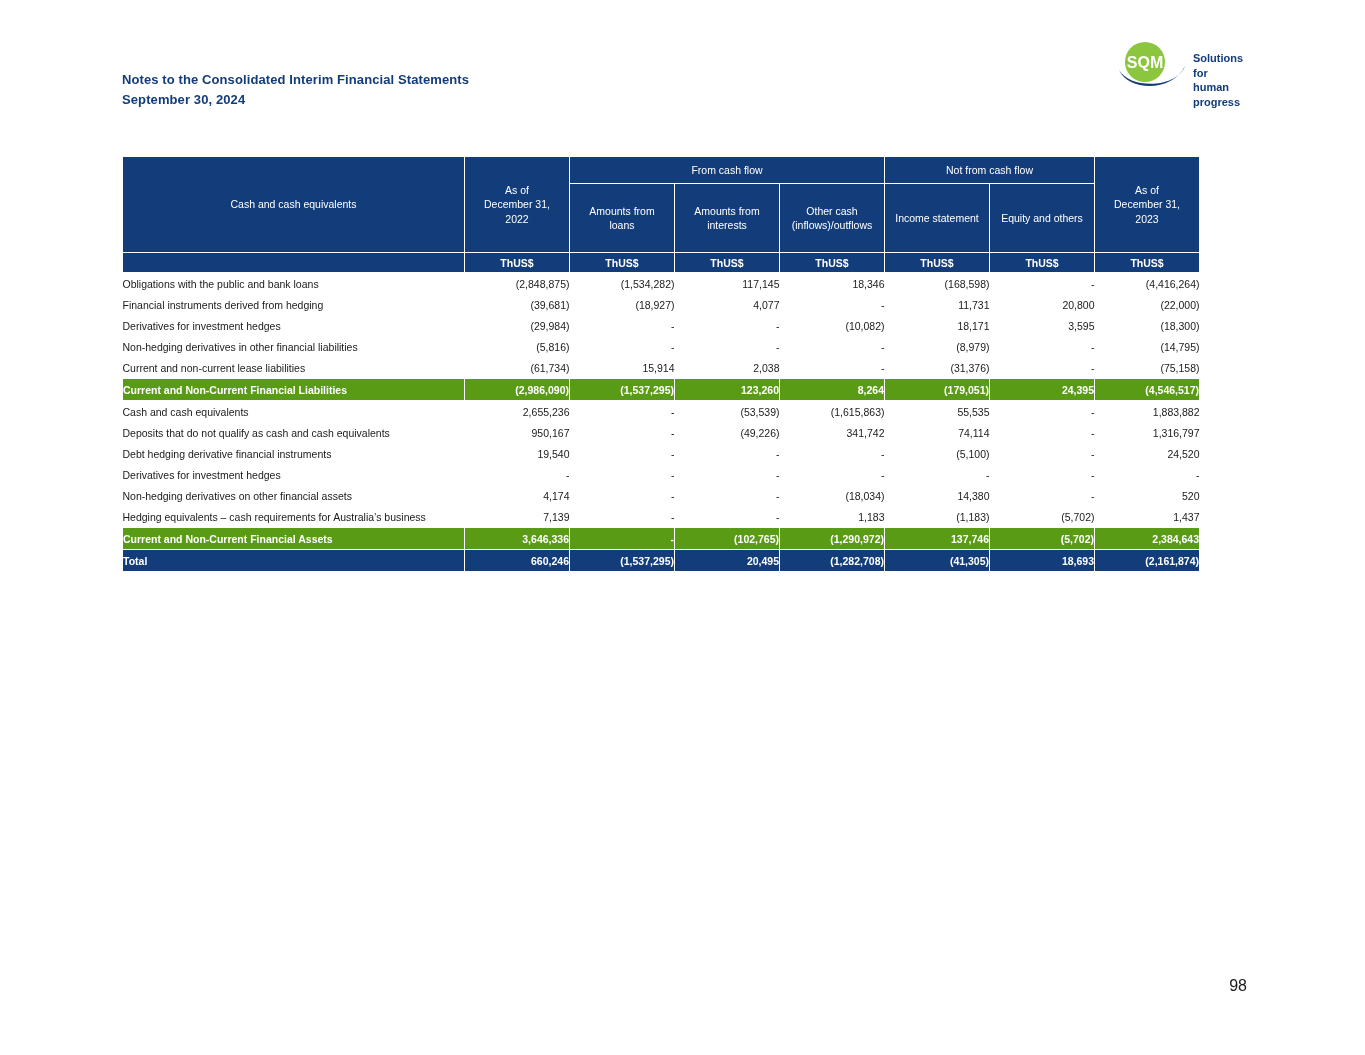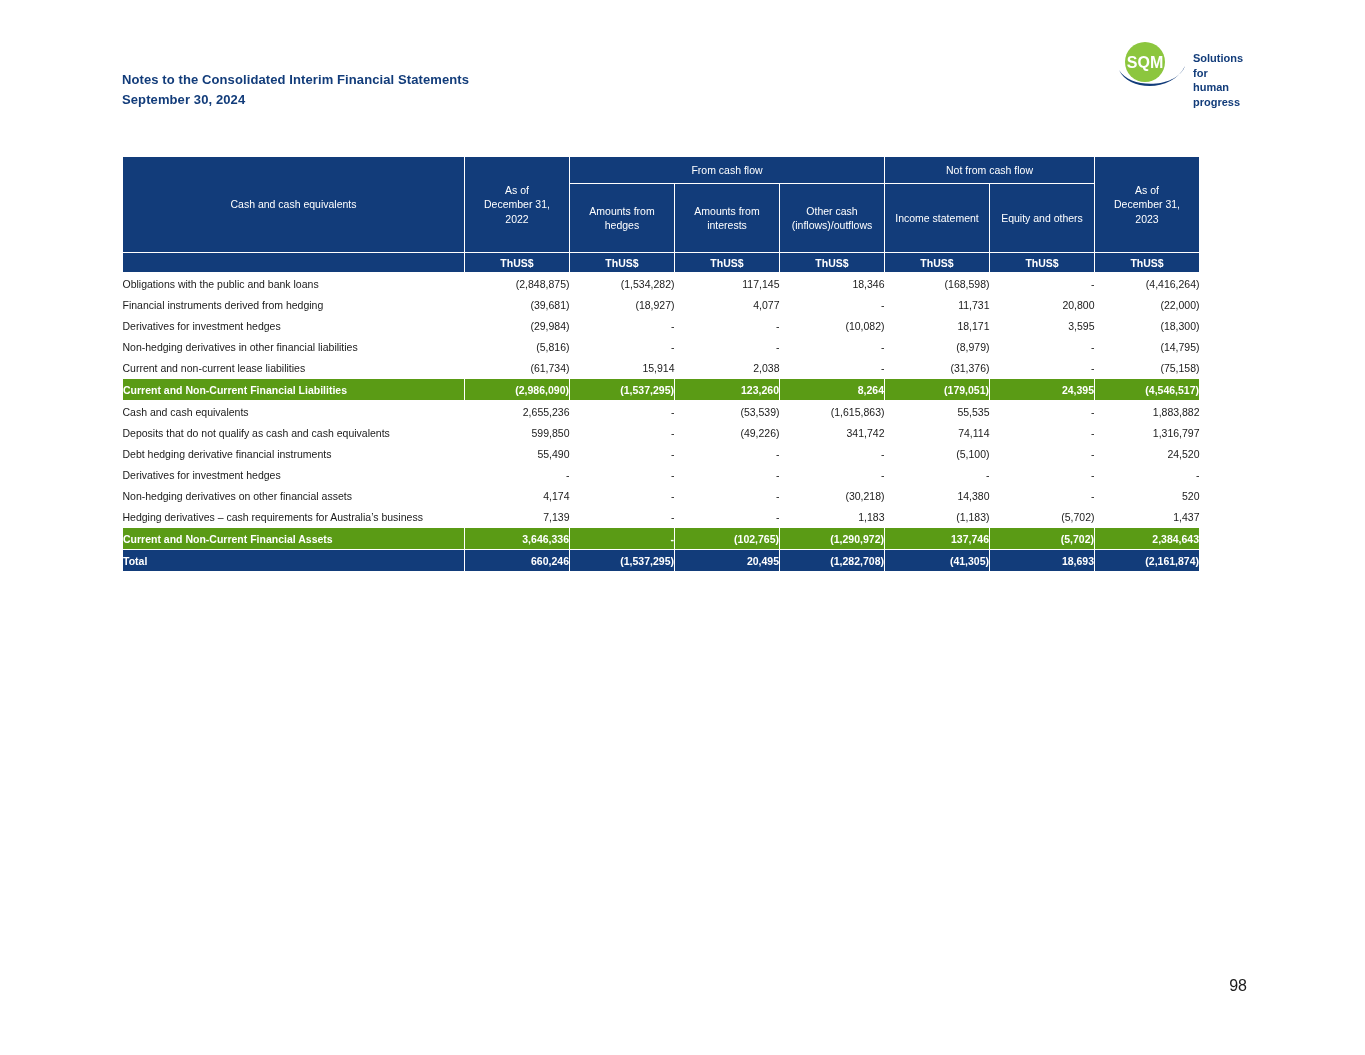--- a/index.html
+++ b/index.html
@@ -182,21 +182,21 @@
         <td class="hdr-blue" colspan="2" style="height:26px;">Not from cash flow</td>
         <td class="hdr-blue" rowspan="2">
           <div>As of</div>
           <div>December 31,</div>
           <div>2023</div>
         </td>
       </tr>
       <tr>
         <td class="hdr-blue" style="height:68px;">
           <div>Amounts from</div>
-          <div>hedges</div>
+          <div>loans</div>
         </td>
         <td class="hdr-blue">
           <div>Amounts from</div>
           <div>interests</div>
         </td>
         <td class="hdr-blue">
           <div>Other cash</div>
           <div>(inflows)/outflows</div>
         </td>
         <td class="hdr-blue">Income statement</td>
@@ -279,31 +279,31 @@
         <td class="num">2,655,236</td>
         <td class="num">-</td>
         <td class="num">(53,539)</td>
         <td class="num">(1,615,863)</td>
         <td class="num">55,535</td>
         <td class="num">-</td>
         <td class="num">1,883,882</td>
       </tr>
       <tr class="data-row">
         <td class="label">Deposits that do not qualify as cash and cash equivalents</td>
-        <td class="num">599,850</td>
+        <td class="num">950,167</td>
         <td class="num">-</td>
         <td class="num">(49,226)</td>
         <td class="num">341,742</td>
         <td class="num">74,114</td>
         <td class="num">-</td>
         <td class="num">1,316,797</td>
       </tr>
       <tr class="data-row">
         <td class="label">Debt hedging derivative financial instruments</td>
-        <td class="num">55,490</td>
+        <td class="num">19,540</td>
         <td class="num">-</td>
         <td class="num">-</td>
         <td class="num">-</td>
         <td class="num">(5,100)</td>
         <td class="num">-</td>
         <td class="num">24,520</td>
       </tr>
       <tr class="data-row">
         <td class="label">Derivatives for investment hedges</td>
         <td class="num">-</td>
@@ -312,27 +312,27 @@
         <td class="num">-</td>
         <td class="num">-</td>
         <td class="num">-</td>
         <td class="num">-</td>
       </tr>
       <tr class="data-row">
         <td class="label">Non-hedging derivatives on other financial assets</td>
         <td class="num">4,174</td>
         <td class="num">-</td>
         <td class="num">-</td>
-        <td class="num">(30,218)</td>
+        <td class="num">(18,034)</td>
         <td class="num">14,380</td>
         <td class="num">-</td>
         <td class="num">520</td>
       </tr>
       <tr class="data-row">
-        <td class="label">Hedging derivatives – cash requirements for Australia’s business</td>
+        <td class="label">Hedging equivalents – cash requirements for Australia’s business</td>
         <td class="num">7,139</td>
         <td class="num">-</td>
         <td class="num">-</td>
         <td class="num">1,183</td>
         <td class="num">(1,183)</td>
         <td class="num">(5,702)</td>
         <td class="num">1,437</td>
       </tr>
       <tr class="green">
         <td class="label">Current and Non-Current Financial Assets</td>

